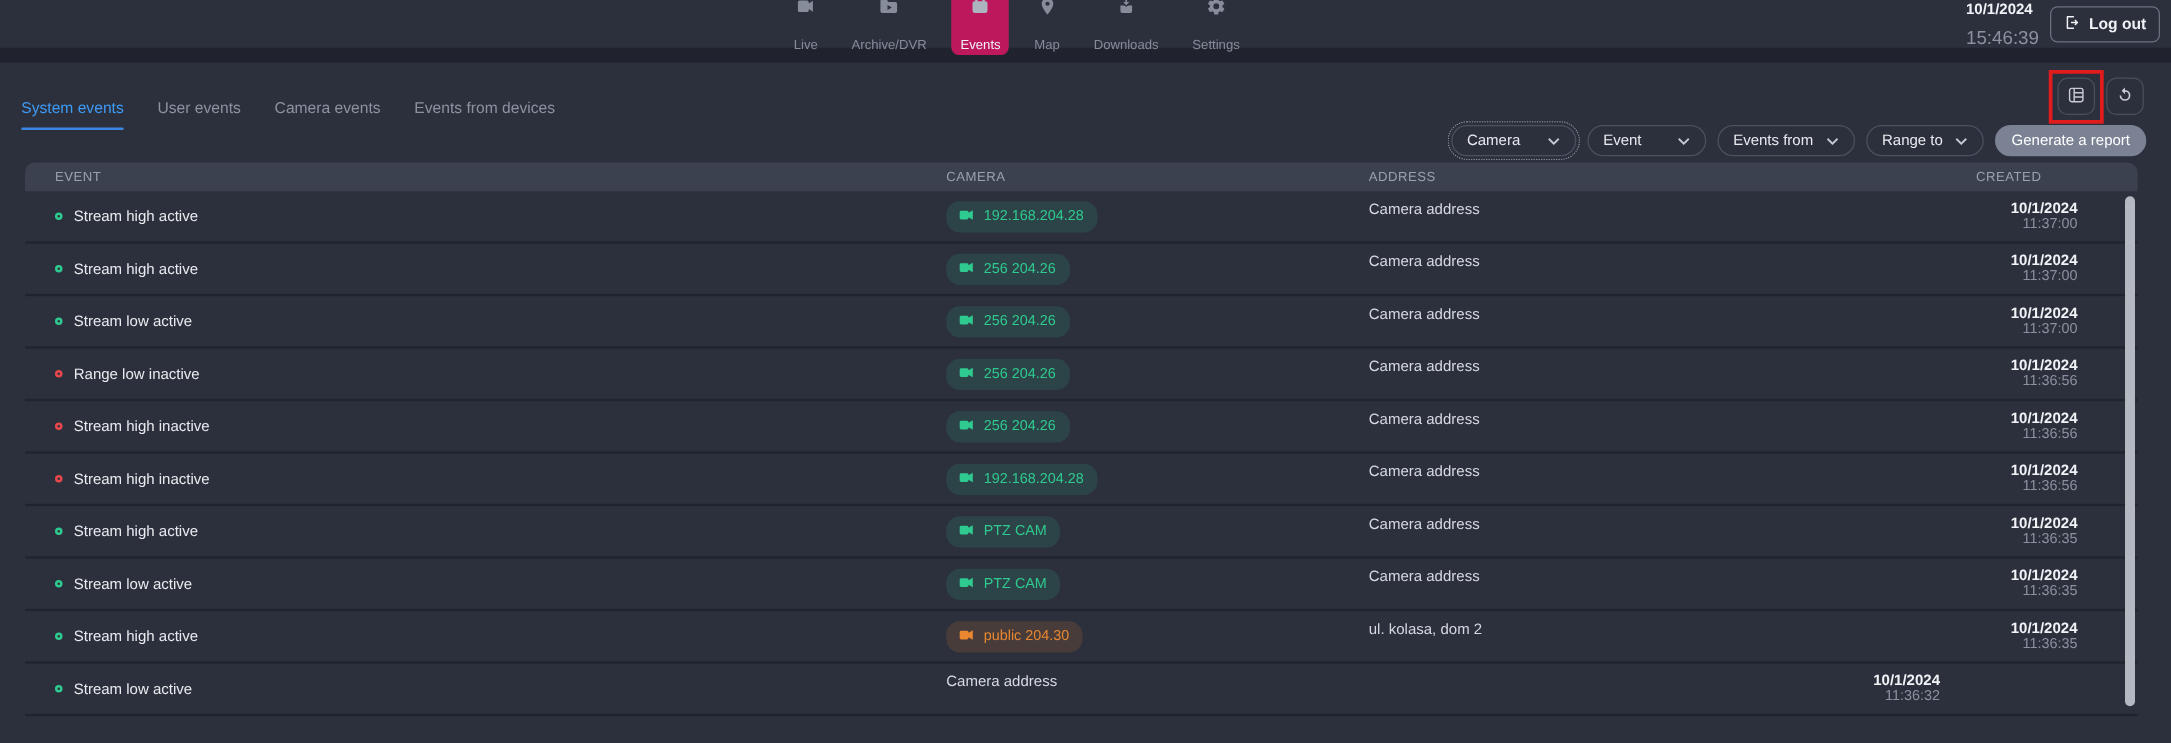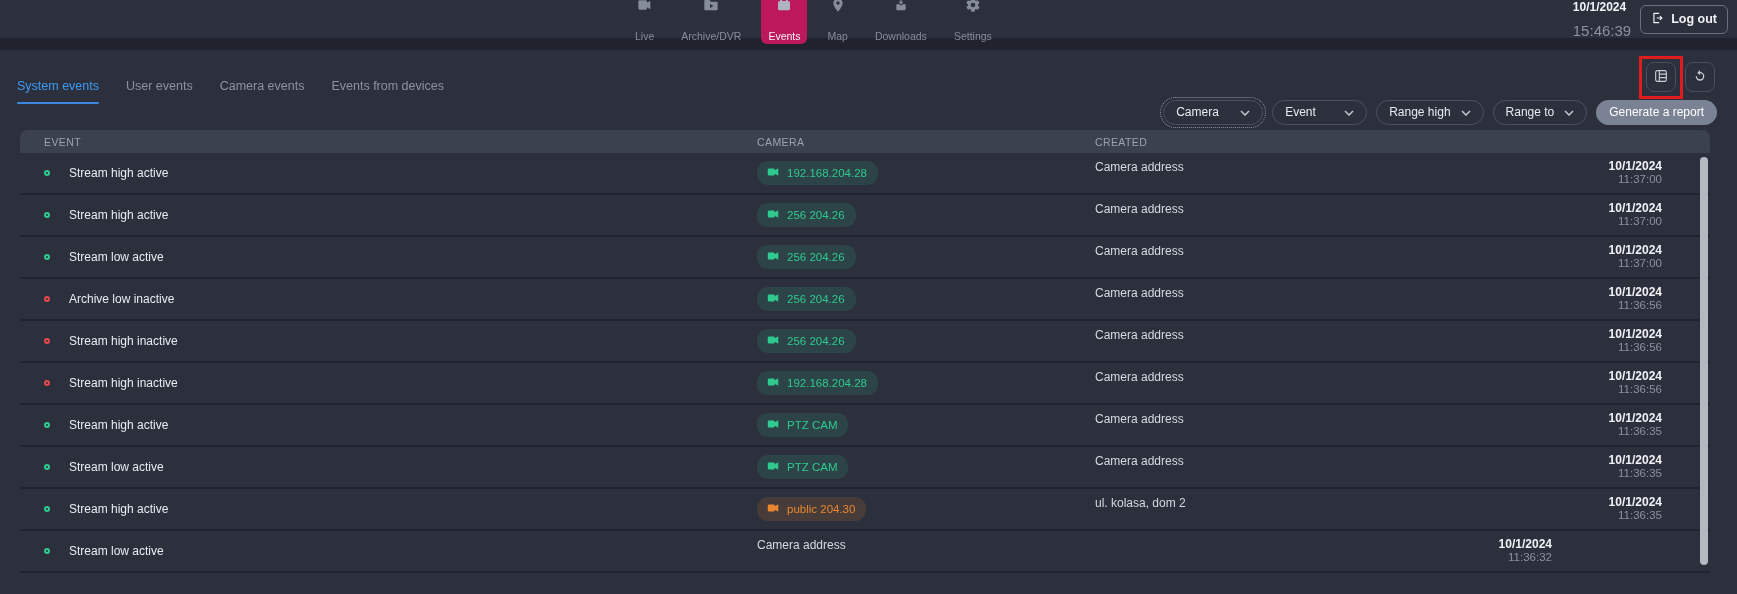--- a/index.html
+++ b/index.html
@@ -49,23 +49,23 @@
   .pill.focused { outline:1px dotted #8d93a1; outline-offset:2px; }
   .pill.w-camera{ width:100px; } .pill.w-event{ width:95px; }
   .report-btn { height:25px; border:none; border-radius:13px; background:#7b8294; color:#fff;
     font-size:12px; padding:0 13px; cursor:pointer; white-space:nowrap; }
 
   
   .table-wrap { position:relative; margin-left:20px; width:1690px; }
   .grid-cols { display:grid; grid-template-columns:713px 338px 1fr 110px; padding-left:24px; padding-right:48px; }
   .thead { height:23px; align-items:center; background:#3c4150; border-radius:8px 8px 0 0;
     font-size:10.5px; color:#9ba1ae; letter-spacing:.4px; }
-  .th.created { text-align:left; }
+  .th.created { text-align:center; }
   .row { height:42px; border-bottom:2px solid #20242e; align-items:center; background:transparent; }
-  .cell-event { display:flex; align-items:center; gap:19px; font-size:12px; color:#e9ebf0; }
+  .cell-event { display:flex; align-items:center; gap:9px; font-size:12px; color:#e9ebf0; }
   .ring { width:6px; height:6px; border:2.5px solid #2fca8f; border-radius:50%; flex:none; }
   .ring.inactive { border-color:#e8474b; }
   .badge { display:inline-flex; align-items:center; gap:7px; padding:4px 11px 4px 9px; border-radius:11px;
     font-size:11.5px; background:rgba(47,202,143,.13); color:#2fca8f; cursor:pointer; }
   .badge svg { width:14px; height:14px; }
   .badge.orange { background:rgba(232,135,47,.15); color:#e8872f; }
   .cell-address { align-self:start; padding-top:7px; font-size:12px; color:#d6d9e1; }
   .cell-created { display:flex; flex-direction:column; align-items:flex-end; justify-content:center; line-height:13px; }
   .created-date { font-size:12px; font-weight:bold; color:#f0f2f6; }
   .created-time { font-size:11.5px; color:#8b91a0; margin-top:0; }
@@ -194,38 +194,39 @@
           <path d="M1 1l4 4 4-4"></path>
         </svg></span>
   </div>
   <div class="pill w-event">
     <span>Event</span>
     <span><svg viewBox="0 0 10 6" fill="none" stroke="currentColor" stroke-width="1.5">
           <path d="M1 1l4 4 4-4"></path>
         </svg></span>
   </div>
   <div class="pill">
-    <span>Range high</span>
+    <span>Events from</span>
     <span><svg viewBox="0 0 10 6" fill="none" stroke="currentColor" stroke-width="1.5">
           <path d="M1 1l4 4 4-4"></path>
         </svg></span>
   </div>
   <div class="pill">
     <span>Range to</span>
     <span><svg viewBox="0 0 10 6" fill="none" stroke="currentColor" stroke-width="1.5">
           <path d="M1 1l4 4 4-4"></path>
         </svg></span>
   </div>
   <button class="report-btn">Generate a report</button>
 </div>
 
 <div class="table-wrap">
   <div class="thead grid-cols">
     <div class="th">EVENT</div>
     <div class="th">CAMERA</div>
+    <div class="th">ADDRESS</div>
     <div class="th created">CREATED</div>
   </div>
   <div id="table-body">
   <div class="row grid-cols">
     <div class="cell-event">
       <span class="ring"></span>
       <span>Stream high active</span>
     </div>
     <div>
       <span class="badge">
@@ -284,21 +285,21 @@
     <div class="cell-address">Camera address</div>
     <div class="cell-created">
       <span class="created-date">10/1/2024</span>
       <span class="created-time">11:37:00</span>
     </div>
   </div>
 
   <div class="row grid-cols">
     <div class="cell-event">
       <span class="ring inactive"></span>
-      <span>Archive low inactive</span>
+      <span>Range low inactive</span>
     </div>
     <div>
       <span class="badge">
         <span>
           <svg viewBox="0 0 24 24" fill="currentColor">
                 <path d="M15 9V8a2 2 0 0 0-2-2H5a2 2 0 0 0-2 2v8a2 2 0 0 0 2 2h8a2 2 0 0 0 2-2v-1l6 3.4V5.6L15 9z"></path>
               </svg>
         </span>
         <span>256 204.26</span>
       </span>

